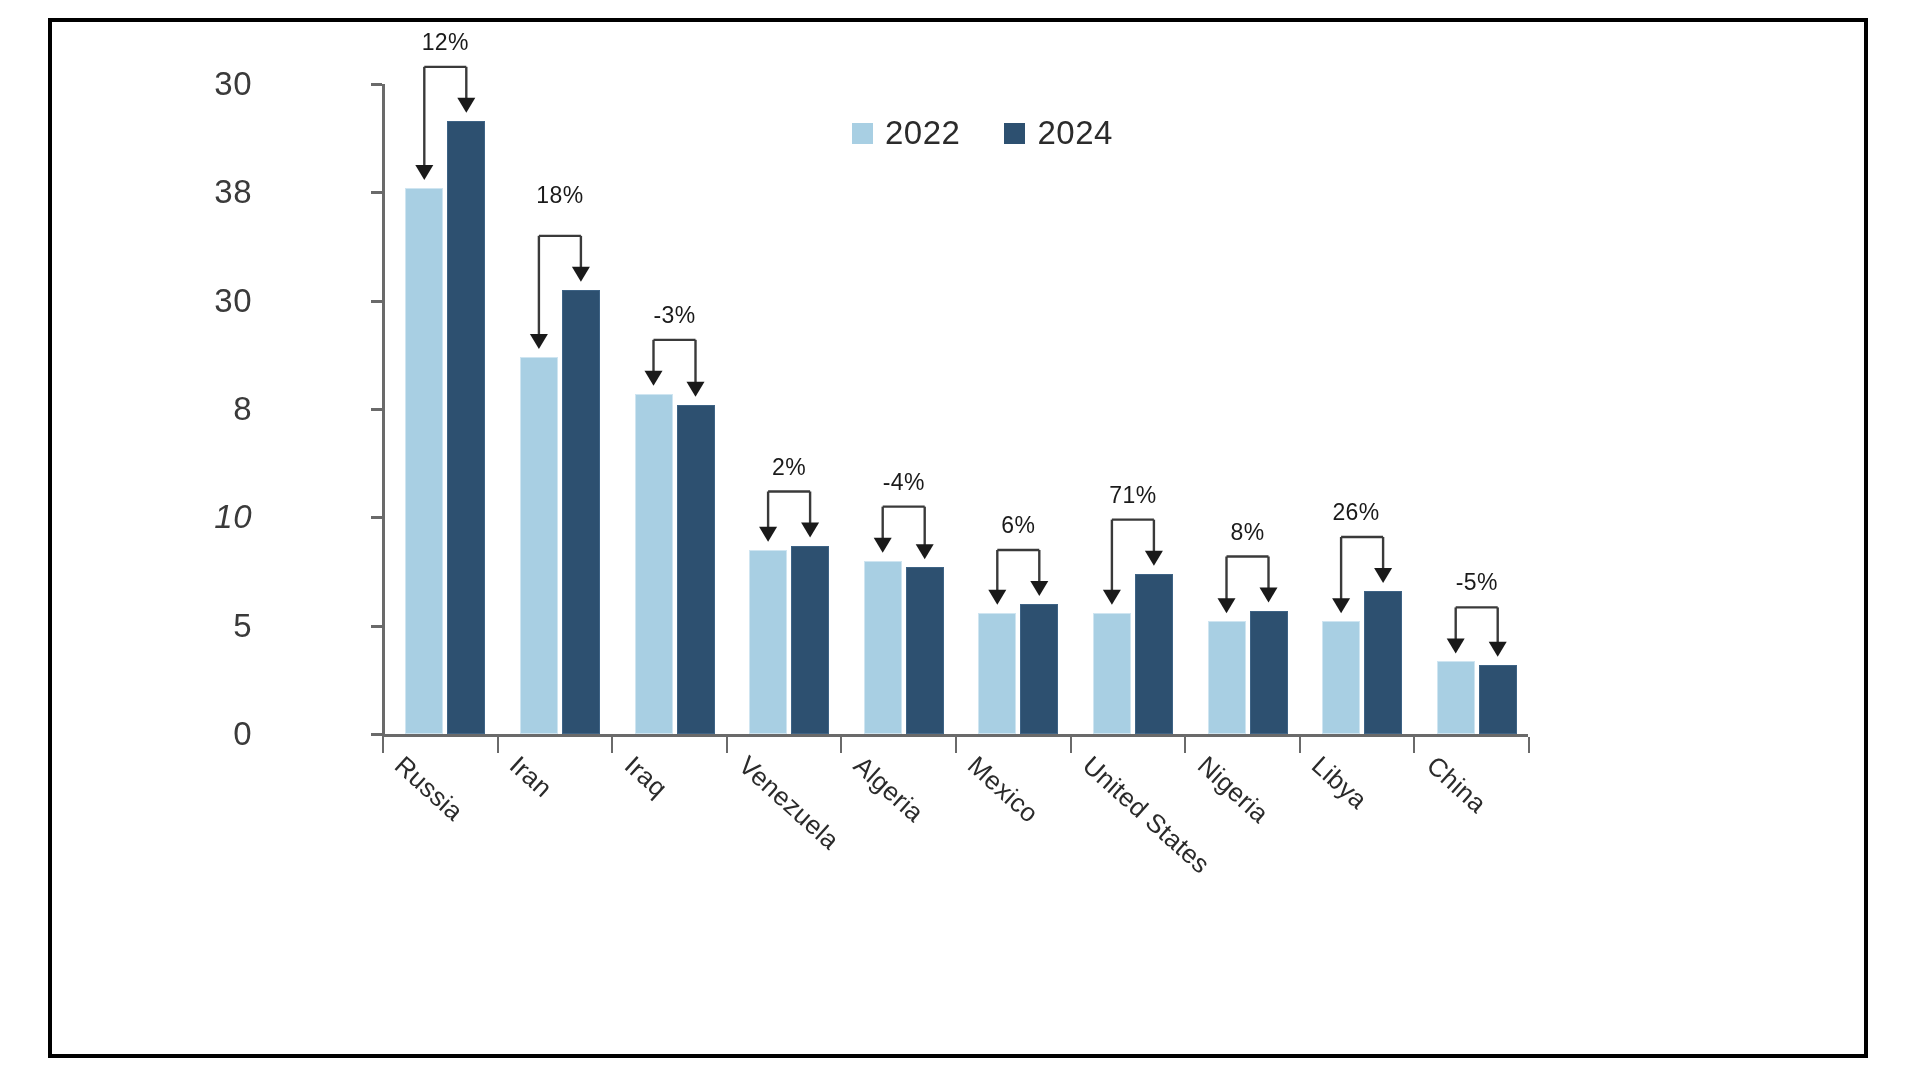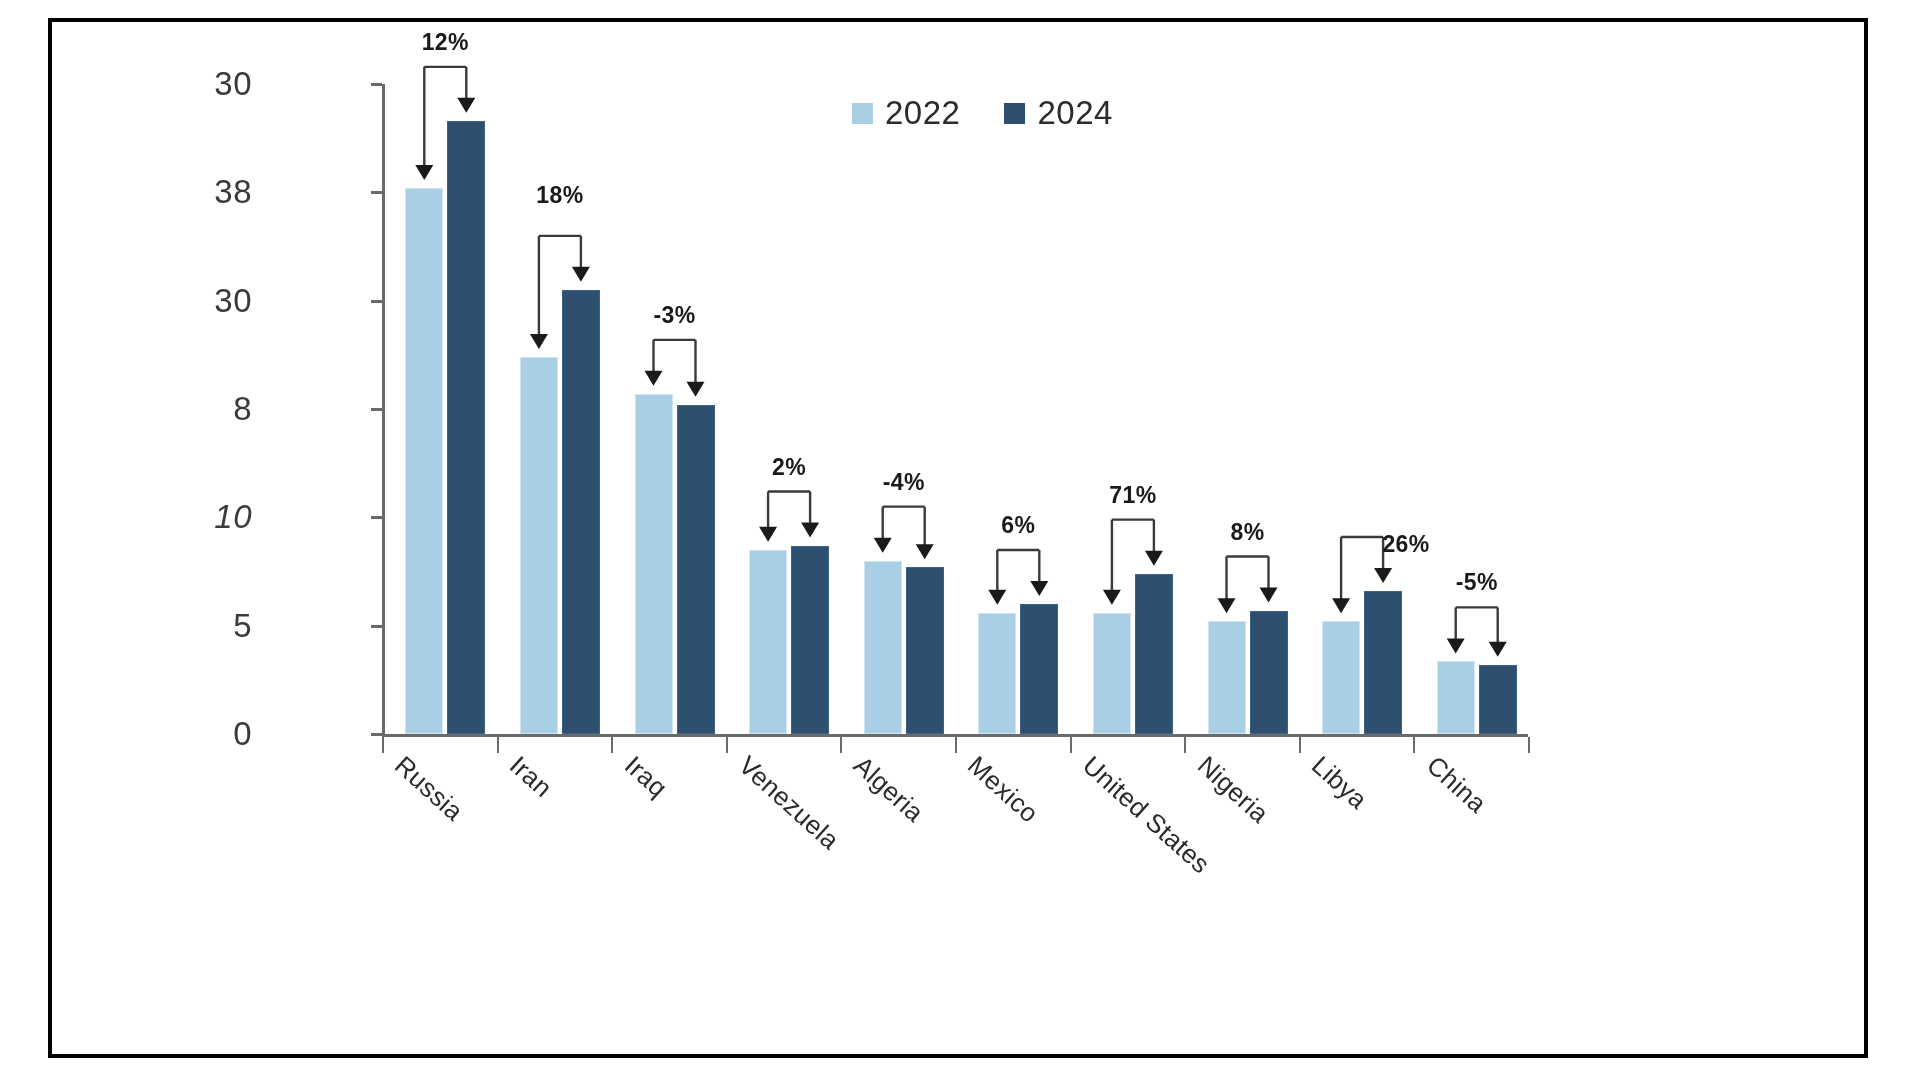--- a/index.html
+++ b/index.html
@@ -54,31 +54,31 @@
     transform-origin:left top;
     transform:rotate(42deg);
     white-space:nowrap;
     letter-spacing:.3px;
   }
 
   
   .annot{position:absolute;}
   .annot-label{
     position:absolute;
-    font-size:23px;font-weight:bold;color:#1a1a1a;
+    font-size:23px;font-weight:normal;color:#1a1a1a;
     white-space:nowrap;
     transform:translateX(-50%);
     letter-spacing:.4px;
   }
   .annot svg{position:absolute;overflow:visible;}
 
   
   #legend{
     position:absolute;
-    left:800px;top:72px;
+    left:800px;top:92px;
     display:flex;align-items:center;gap:44px;
   }
   .legend-item{display:flex;align-items:center;gap:12px;}
   .legend-swatch{width:21px;height:21px;display:block;}
   .legend-swatch.s2022{background:#a8cfe3;}
   .legend-swatch.s2023{background:#2d5070;}
   .legend-text{font-size:33px;color:#2b2b2b;letter-spacing:.5px;}
 </style>
 </head>
 <body>
@@ -238,21 +238,21 @@
           <div class="annot-label" style="left: 1195.5px; top: 496.5px;">8%</div>
         </div>
         <div class="annot" style="left: 0px; top: 0px;">
           <svg width="1820" height="1040" style="left: 0px; top: 0px;">
             <path d="M 1289.1 515 L 1289.1 577.3333333333334" stroke="#3a3a3a" stroke-width="2.4" fill="none"></path>
             <path d="M 1289.1 515 L 1331.1 515" stroke="#3a3a3a" stroke-width="2.4" fill="none"></path>
             <path d="M 1331.1 515 L 1331.1 547" stroke="#3a3a3a" stroke-width="2.4" fill="none"></path>
             <polygon points="1280.1,576.3333333333334 1298.1,576.3333333333334 1289.1,591.3333333333334" fill="#1a1a1a"></polygon>
             <polygon points="1322.1,546 1340.1,546 1331.1,561" fill="#1a1a1a"></polygon>
           </svg>
-          <div class="annot-label" style="left: 1354px; top: 477px; margin-top: 32px;">26%</div>
+          <div class="annot-label" style="left: 1304px; top: 477px;">26%</div>
         </div>
         <div class="annot" style="left: 0px; top: 0px;">
           <svg width="1820" height="1040" style="left: 0px; top: 0px;">
             <path d="M 1403.6999999999998 585.4166666666666 L 1403.6999999999998 617.4166666666666" stroke="#3a3a3a" stroke-width="2.4" fill="none"></path>
             <path d="M 1403.6999999999998 585.4166666666666 L 1445.6999999999998 585.4166666666666" stroke="#3a3a3a" stroke-width="2.4" fill="none"></path>
             <path d="M 1445.6999999999998 585.4166666666666 L 1445.6999999999998 620.6666666666666" stroke="#3a3a3a" stroke-width="2.4" fill="none"></path>
             <polygon points="1394.6999999999998,616.4166666666666 1412.6999999999998,616.4166666666666 1403.6999999999998,631.4166666666666" fill="#1a1a1a"></polygon>
             <polygon points="1436.6999999999998,619.6666666666666 1454.6999999999998,619.6666666666666 1445.6999999999998,634.6666666666666" fill="#1a1a1a"></polygon>
           </svg>
           <div class="annot-label" style="left: 1424.7px; top: 547.417px;">-5%</div>

